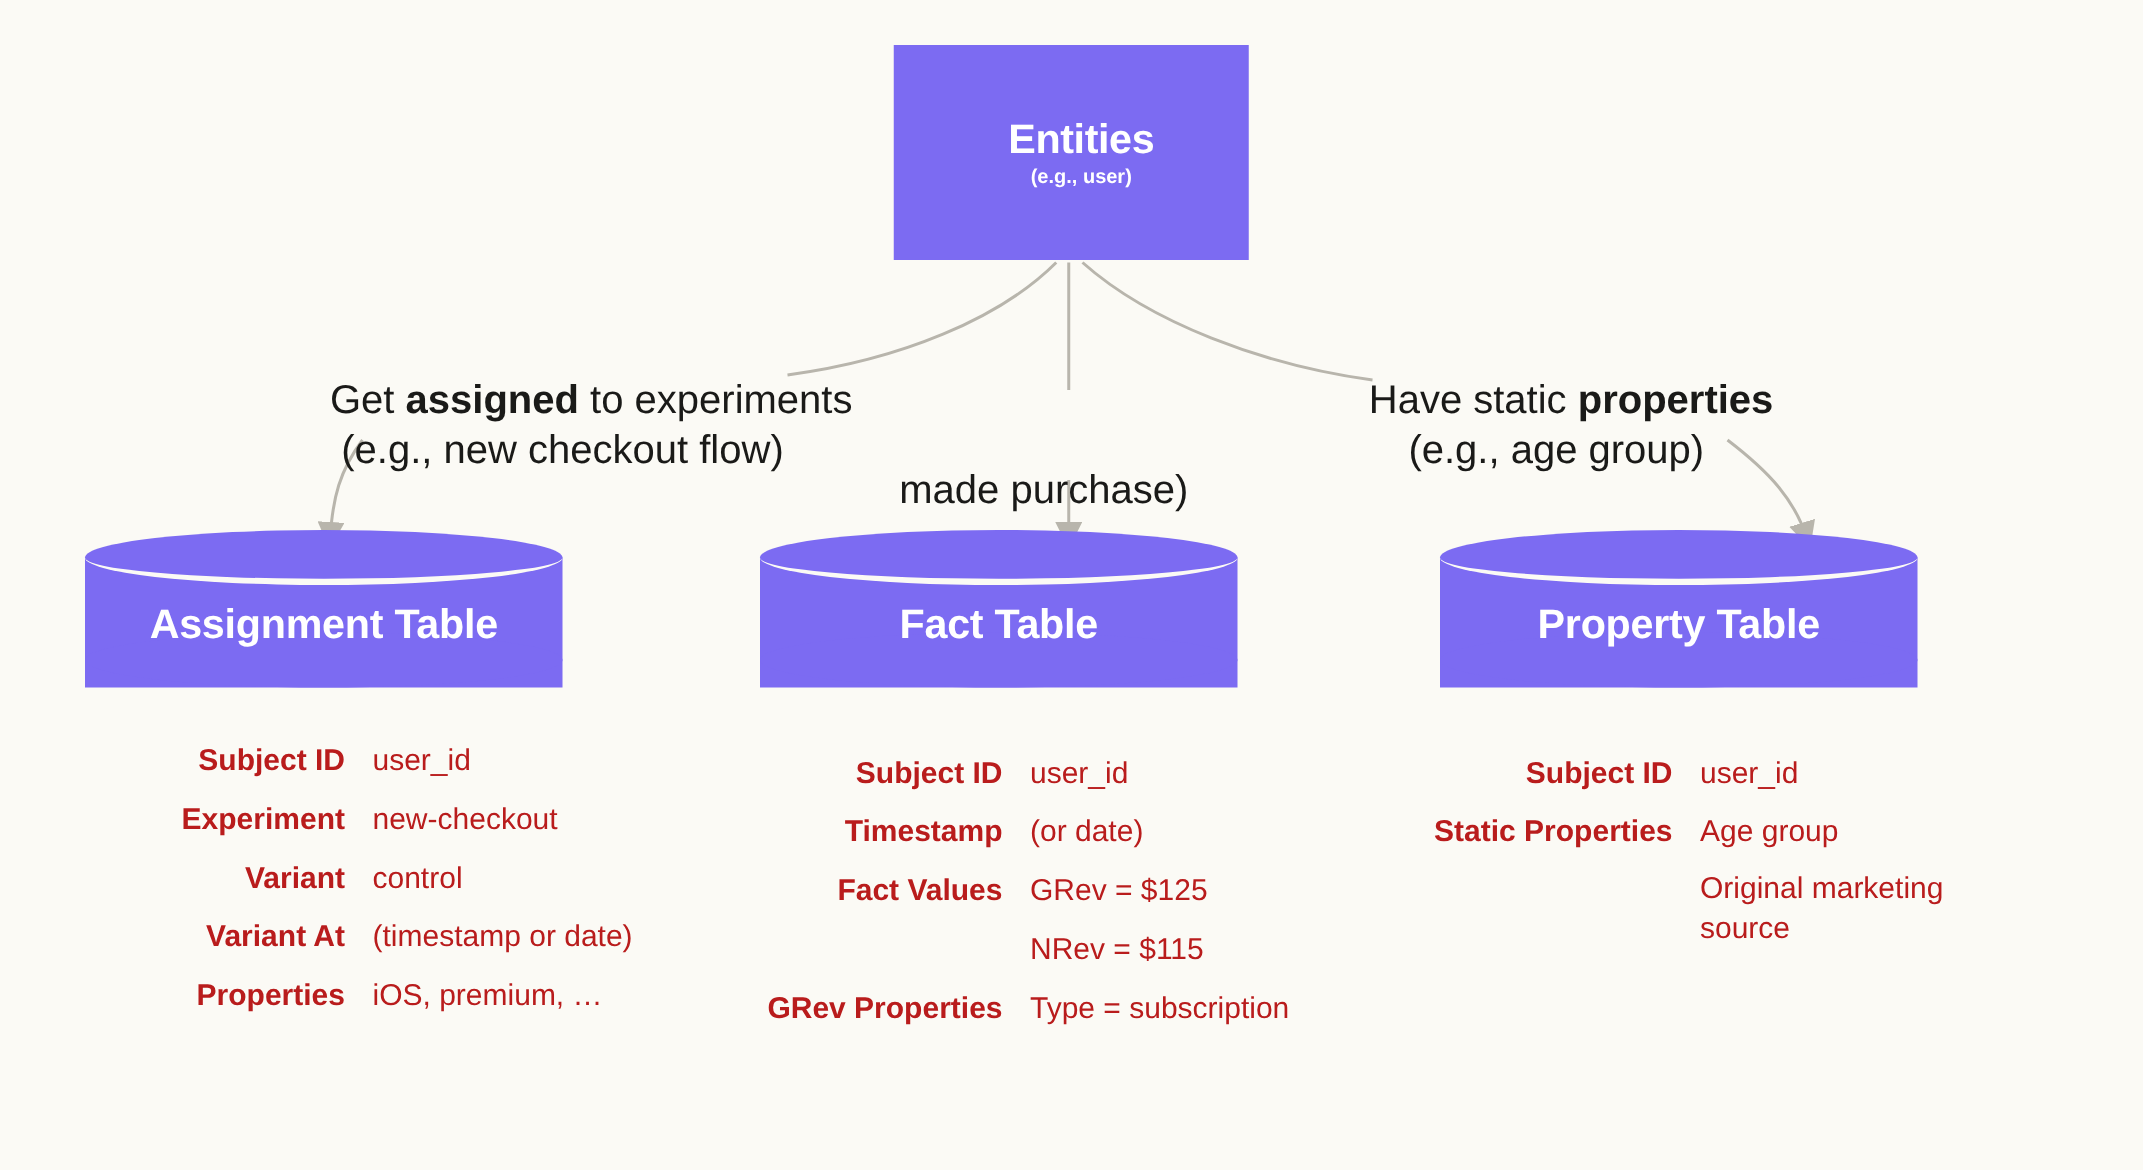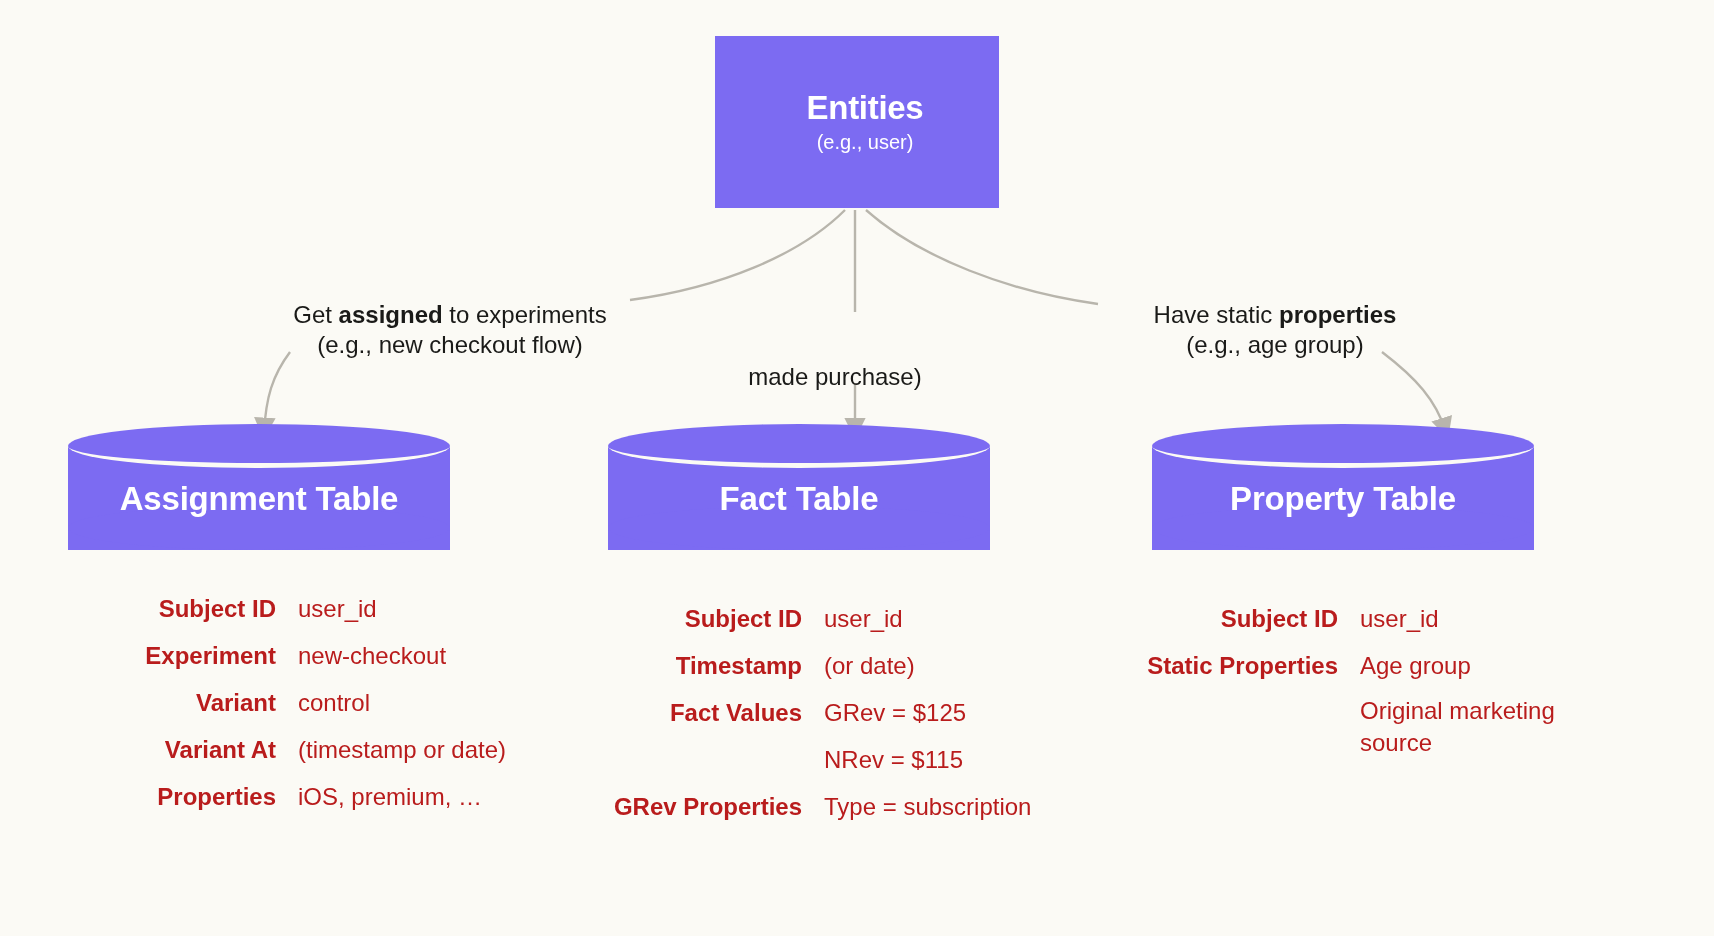--- a/index.html
+++ b/index.html
@@ -32,48 +32,48 @@
     color: #FFFFFF;
     padding-left: 16px;
   }
   .entity-title {
     font-size: 33px;
     font-weight: bold;
     letter-spacing: -0.3px;
     line-height: 1.15;
   }
   .entity-sub {
-    font-size: 20px;
-    font-weight: normal;
+    font-size: 16px;
+    font-weight: bold;
     line-height: 1.3;
     margin-top: 2px;
   }
 
   
   #connectors {
     position: absolute;
     left: 0; top: 0;
     width: 1714px;
     height: 936px;
     pointer-events: none;
   }
 
   
   .edge-label {
     position: absolute;
-    font-size: 24px;
+    font-size: 32px;
     color: #1A1A18;
     line-height: 1.24;
     text-align: center;
     white-space: nowrap;
   }
   .edge-label b { font-weight: bold; }
   .lbl-assign { left: 264px; top: 300px; width: 372px; }
   .lbl-action { left: 700px; top: 332px; width: 270px; white-space: normal; }
-  .lbl-props  { left: 1125px; top: 300px; width: 300px; }
+  .lbl-props  { left: 1095px; top: 300px; width: 300px; }
 
   
   .cylinder {
     position: absolute;
     width: 382px;
     height: 148px;
   }
   .cyl-body {
     position: absolute;
     left: 0;

